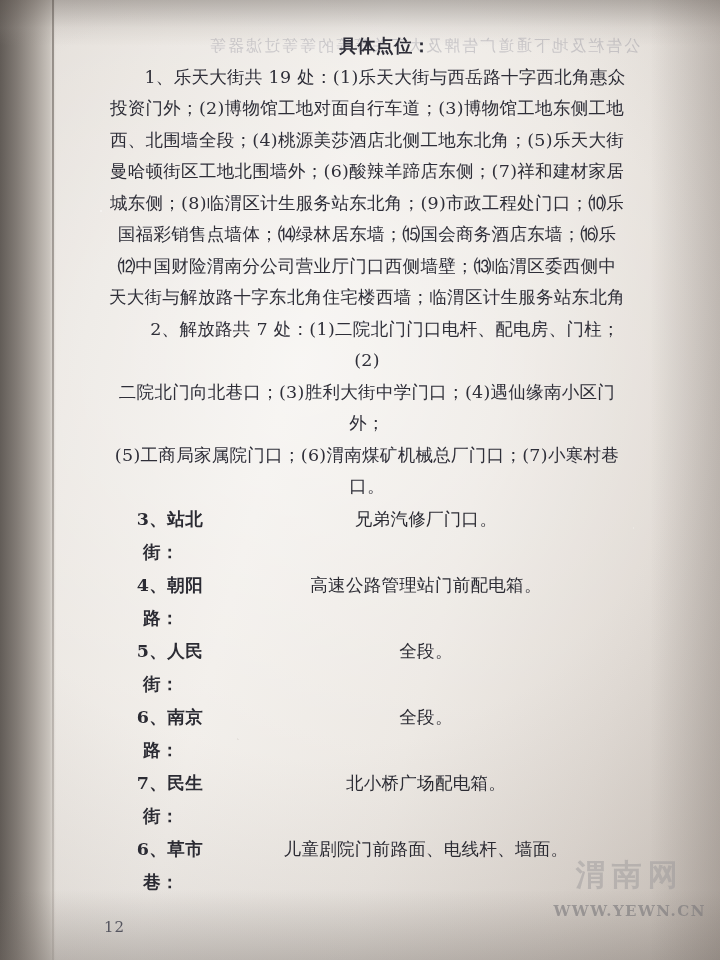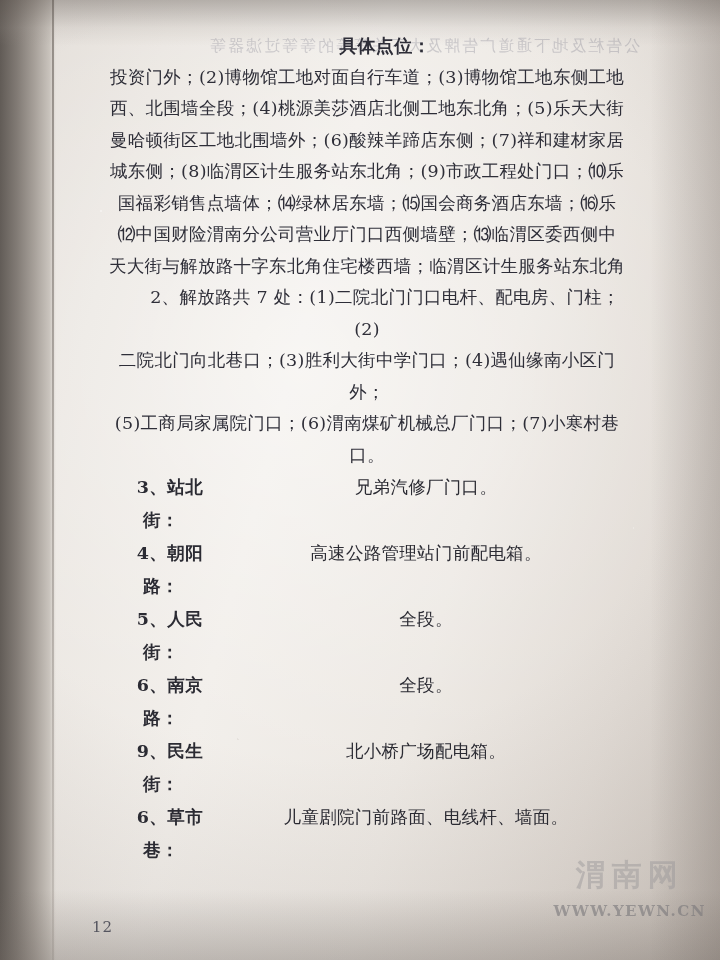--- a/index.html
+++ b/index.html
@@ -110,21 +110,21 @@
   .item-desc {
     flex: 1 1 auto;
     letter-spacing: 0.3px;
   }
 
   .para { margin: 0; }
 
   
   .page-number {
     position: absolute;
-    left: 92px;
+    left: 104px;
     bottom: 24px;
     font-size: 15px;
     color: #55555f;
     letter-spacing: 1px;
   }
 
   
   .watermark {
     position: absolute;
     right: 14px;
@@ -169,20 +169,21 @@
   <div class="binding-line"></div>
   <div class="top-shade"></div>
   <div class="bottom-shade"></div>
   <div class="right-shade"></div>
 
   <div class="ghost-line">公告栏及地下通道广告牌及大下关等等的等等过滤器等</div>
 
   <div class="content">
     <p class="doc-line heading indent-2 para">具体点位：</p>
 
+    <p class="doc-line indent-2 para">1、乐天大街共 19 处：(1)乐天大街与西岳路十字西北角惠众</p>
     <p class="doc-line para">投资门外；(2)博物馆工地对面自行车道；(3)博物馆工地东侧工地</p>
     <p class="doc-line para">西、北围墙全段；(4)桃源美莎酒店北侧工地东北角；(5)乐天大街</p>
     <p class="doc-line para">曼哈顿街区工地北围墙外；(6)酸辣羊蹄店东侧；(7)祥和建材家居</p>
     <p class="doc-line para">城东侧；(8)临渭区计生服务站东北角；(9)市政工程处门口；⑽乐</p>
     <p class="doc-line para">国福彩销售点墙体；⒁绿林居东墙；⒂国会商务酒店东墙；⒃乐</p>
     <p class="doc-line para">⑿中国财险渭南分公司营业厅门口西侧墙壁；⒀临渭区委西侧中</p>
     <p class="doc-line para">天大街与解放路十字东北角住宅楼西墙；临渭区计生服务站东北角</p>
 
     <p class="doc-line indent-2 para">2、解放路共 7 处：(1)二院北门门口电杆、配电房、门柱；(2)</p>
     <p class="doc-line para">二院北门向北巷口；(3)胜利大街中学门口；(4)遇仙缘南小区门外；</p>
@@ -198,21 +199,21 @@
     </div>
     <div class="item-row">
       <span class="item-label">5、人民街：</span>
       <span class="item-desc">全段。</span>
     </div>
     <div class="item-row">
       <span class="item-label">6、南京路：</span>
       <span class="item-desc">全段。</span>
     </div>
     <div class="item-row">
-      <span class="item-label">9、民生街：</span>
+      <span class="item-label">7、民生街：</span>
       <span class="item-desc">北小桥广场配电箱。</span>
     </div>
     <div class="item-row">
       <span class="item-label">6、草市巷：</span>
       <span class="item-desc">儿童剧院门前路面、电线杆、墙面。</span>
     </div>
 
   </div>
 
   <div class="page-number">12</div>

